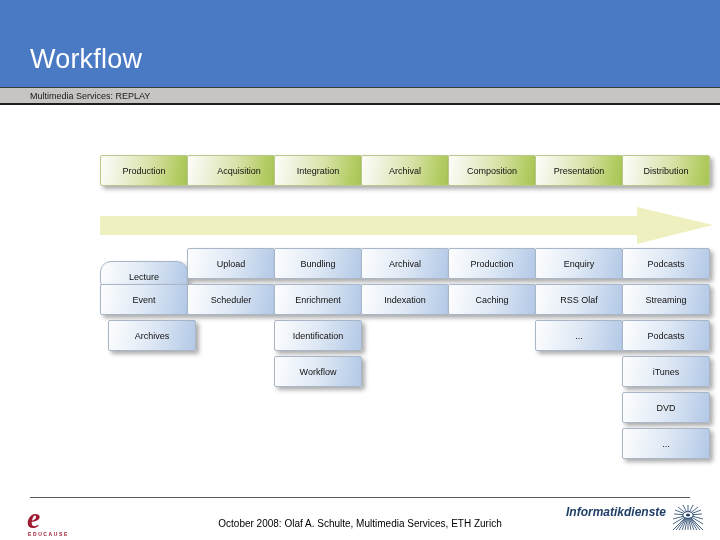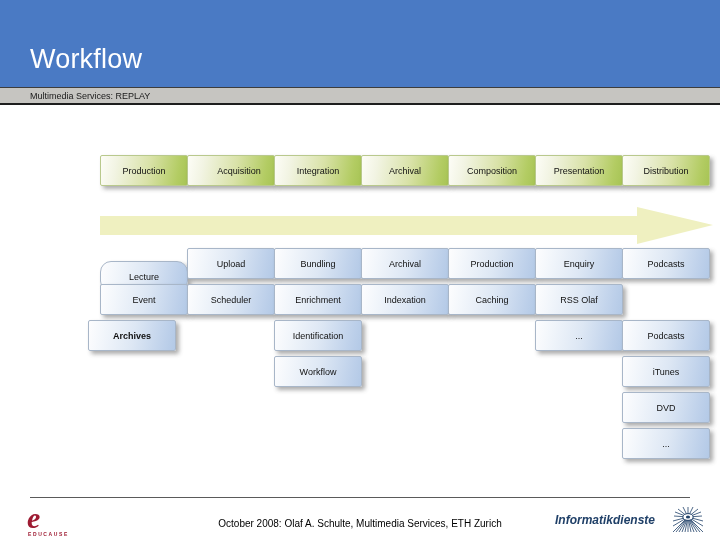--- a/index.html
+++ b/index.html
@@ -165,22 +165,22 @@
     font-weight: bold;
   }
 
   
   .id-brand {
     position: absolute;
     right: 16px;
     top: 505px;
     height: 30px;
     display: flex;
-    align-items: center;
-    gap: 17px;
+    align-items: flex-start;
+    gap: 6px;
   }
   .id-brand .idtext {
     font-family: "Liberation Sans", sans-serif;
     font-style: italic;
     font-weight: bold;
     font-size: 12px;
     color: #204068;
     white-space: nowrap;
   }
   .id-brand .ethlogo {
@@ -207,41 +207,42 @@
   <div class="box green" style="left:487px;top:48px;">Presentation</div>
   <div class="box green" style="left:574px;top:48px;">Distribution</div>
 
   <div class="arrow">
     <div class="shaft"></div>
     <div class="head"></div>
   </div>
 
   <div class="box blue" style="left:52px;top:154px;border-radius:11px;">Lecture</div>
   <div class="box blue" style="left:52px;top:177px;">Event</div>
-  <div class="box blue" style="left:40px;top:213px;font-weight:bold;">Archives</div>
+  <div class="box blue" style="left:60px;top:213px;">Archives</div>
 
   <div class="box blue" style="left:139px;top:141px;">Upload</div>
   <div class="box blue" style="left:226px;top:141px;">Bundling</div>
 
   <div class="box blue" style="left:139px;top:177px;">Scheduler</div>
   <div class="box blue" style="left:226px;top:177px;">Enrichment</div>
   <div class="box blue" style="left:226px;top:213px;">Identification</div>
   <div class="box blue" style="left:226px;top:249px;">Workflow</div>
 
   <div class="box blue" style="left:313px;top:141px;">Archival</div>
   <div class="box blue" style="left:313px;top:177px;">Indexation</div>
 
   <div class="box blue" style="left:400px;top:141px;">Production</div>
   <div class="box blue" style="left:400px;top:177px;">Caching</div>
 
   <div class="box blue" style="left:487px;top:141px;">Enquiry</div>
   <div class="box blue" style="left:487px;top:177px;">RSS Olaf</div>
   <div class="box blue" style="left:487px;top:213px;">...</div>
 
   <div class="box blue" style="left:574px;top:141px;">Podcasts</div>
+  <div class="box blue" style="left:574px;top:177px;">Streaming</div>
   <div class="box blue" style="left:574px;top:213px;">Podcasts</div>
   <div class="box blue" style="left:574px;top:249px;">iTunes</div>
   <div class="box blue" style="left:574px;top:285px;">DVD</div>
   <div class="box blue" style="left:574px;top:321px;">...</div>
 
 </div>
 
 <div class="footer-rule"></div>
 
 <div class="educause-logo">

